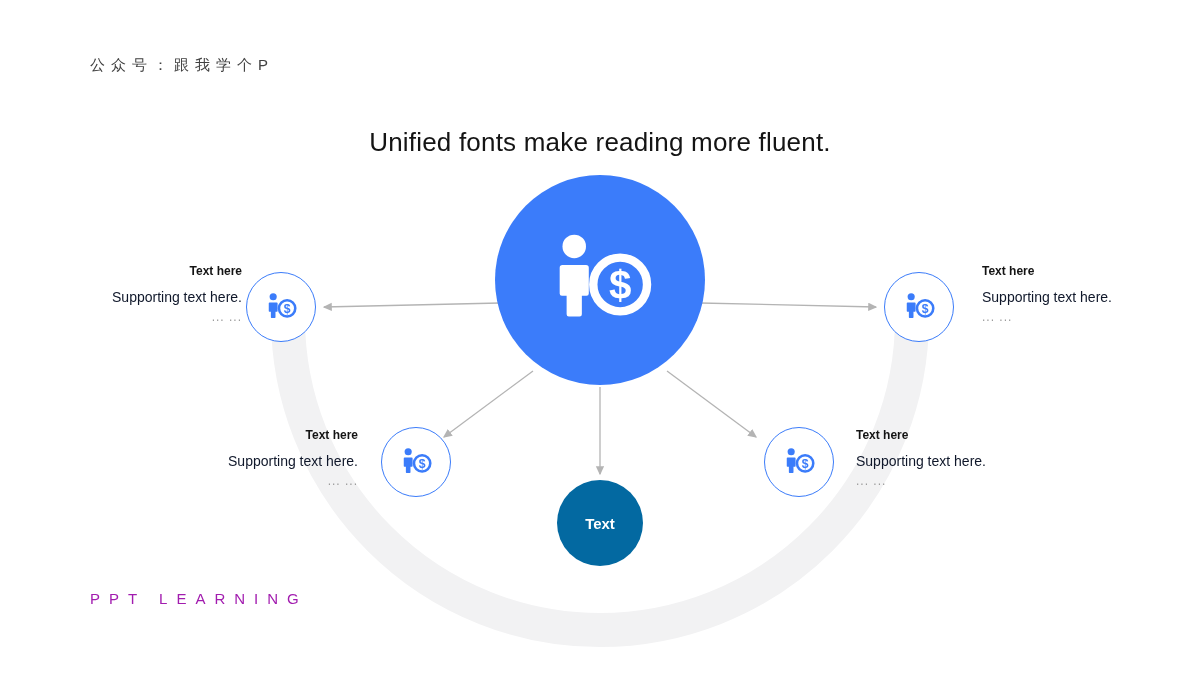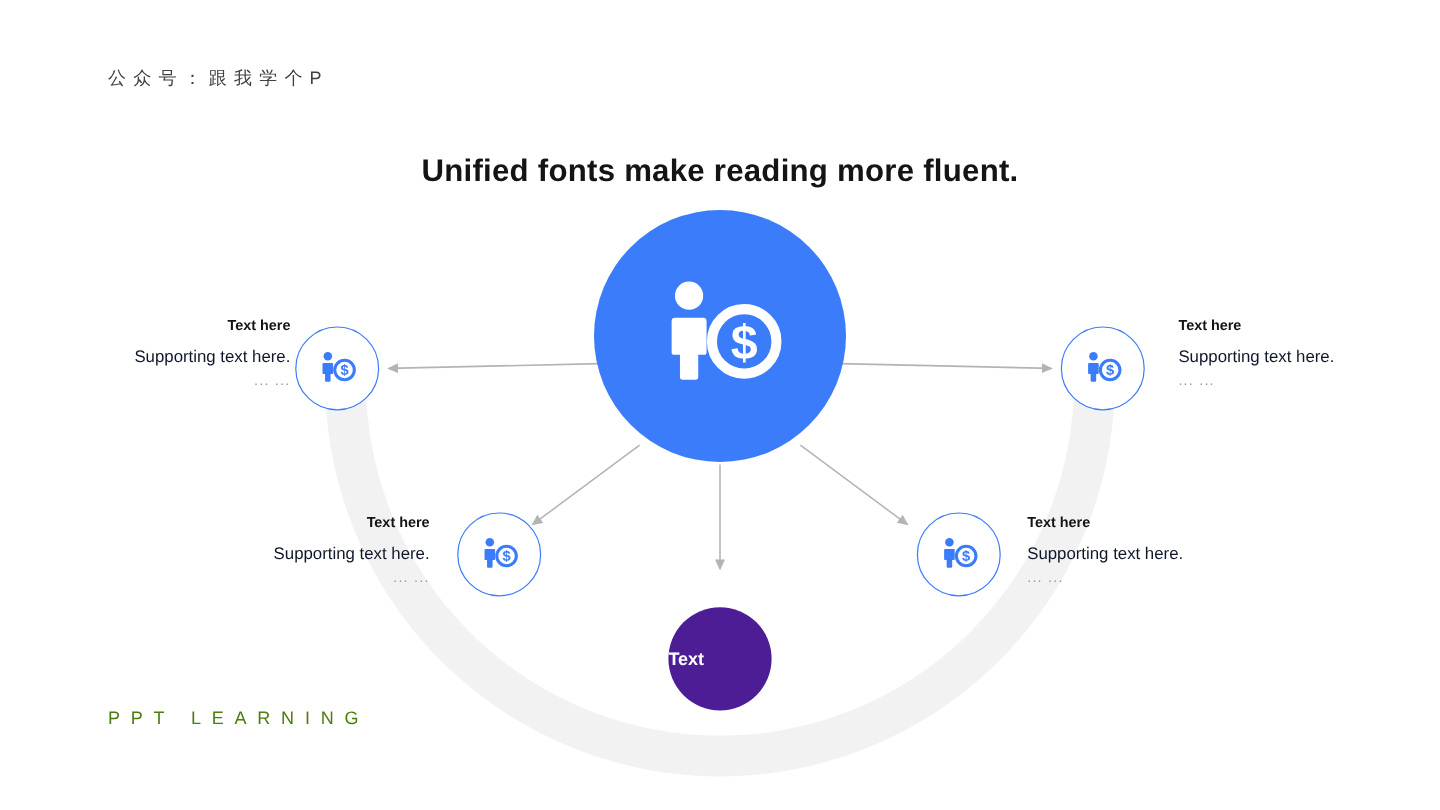--- a/index.html
+++ b/index.html
@@ -25,32 +25,32 @@
     letter-spacing: 6px;
     color: #404040;
     white-space: nowrap;
   }
   .wm-bottom {
     position: absolute;
     left: 90px;
     top: 590px;
     font-size: 15px;
     letter-spacing: 9px;
-    color: #4d7c0f;
+    color: #a21caf;
     white-space: nowrap;
   }
 
   .slide-title {
     position: absolute;
     left: 0;
     right: 0;
     top: 127px;
     text-align: center;
     font-size: 26px;
-    font-weight: bold;
+    font-weight: normal;
     color: #141414;
     letter-spacing: .2px;
   }
 
   
   .diagram {
     position: absolute;
     left: 0;
     top: 0;
     width: 1200px;
@@ -72,27 +72,28 @@
     border-radius: 50%;
     background: #3b7cfa;
     display: flex;
     align-items: center;
     justify-content: center;
   }
 
   .bottom-node {
     position: absolute;
     left: 557px;
-    top: 506px;
+    top: 480px;
     width: 86px;
     height: 86px;
     border-radius: 50%;
-    background: #4c1d95;
+    background: #0369a1;
     display: flex;
     align-items: center;
+    justify-content: center;
     color: #ffffff;
     font-size: 15px;
     font-weight: bold;
   }
 
   .sat {
     position: absolute;
     width: 70px;
     height: 70px;
     border-radius: 50%;

